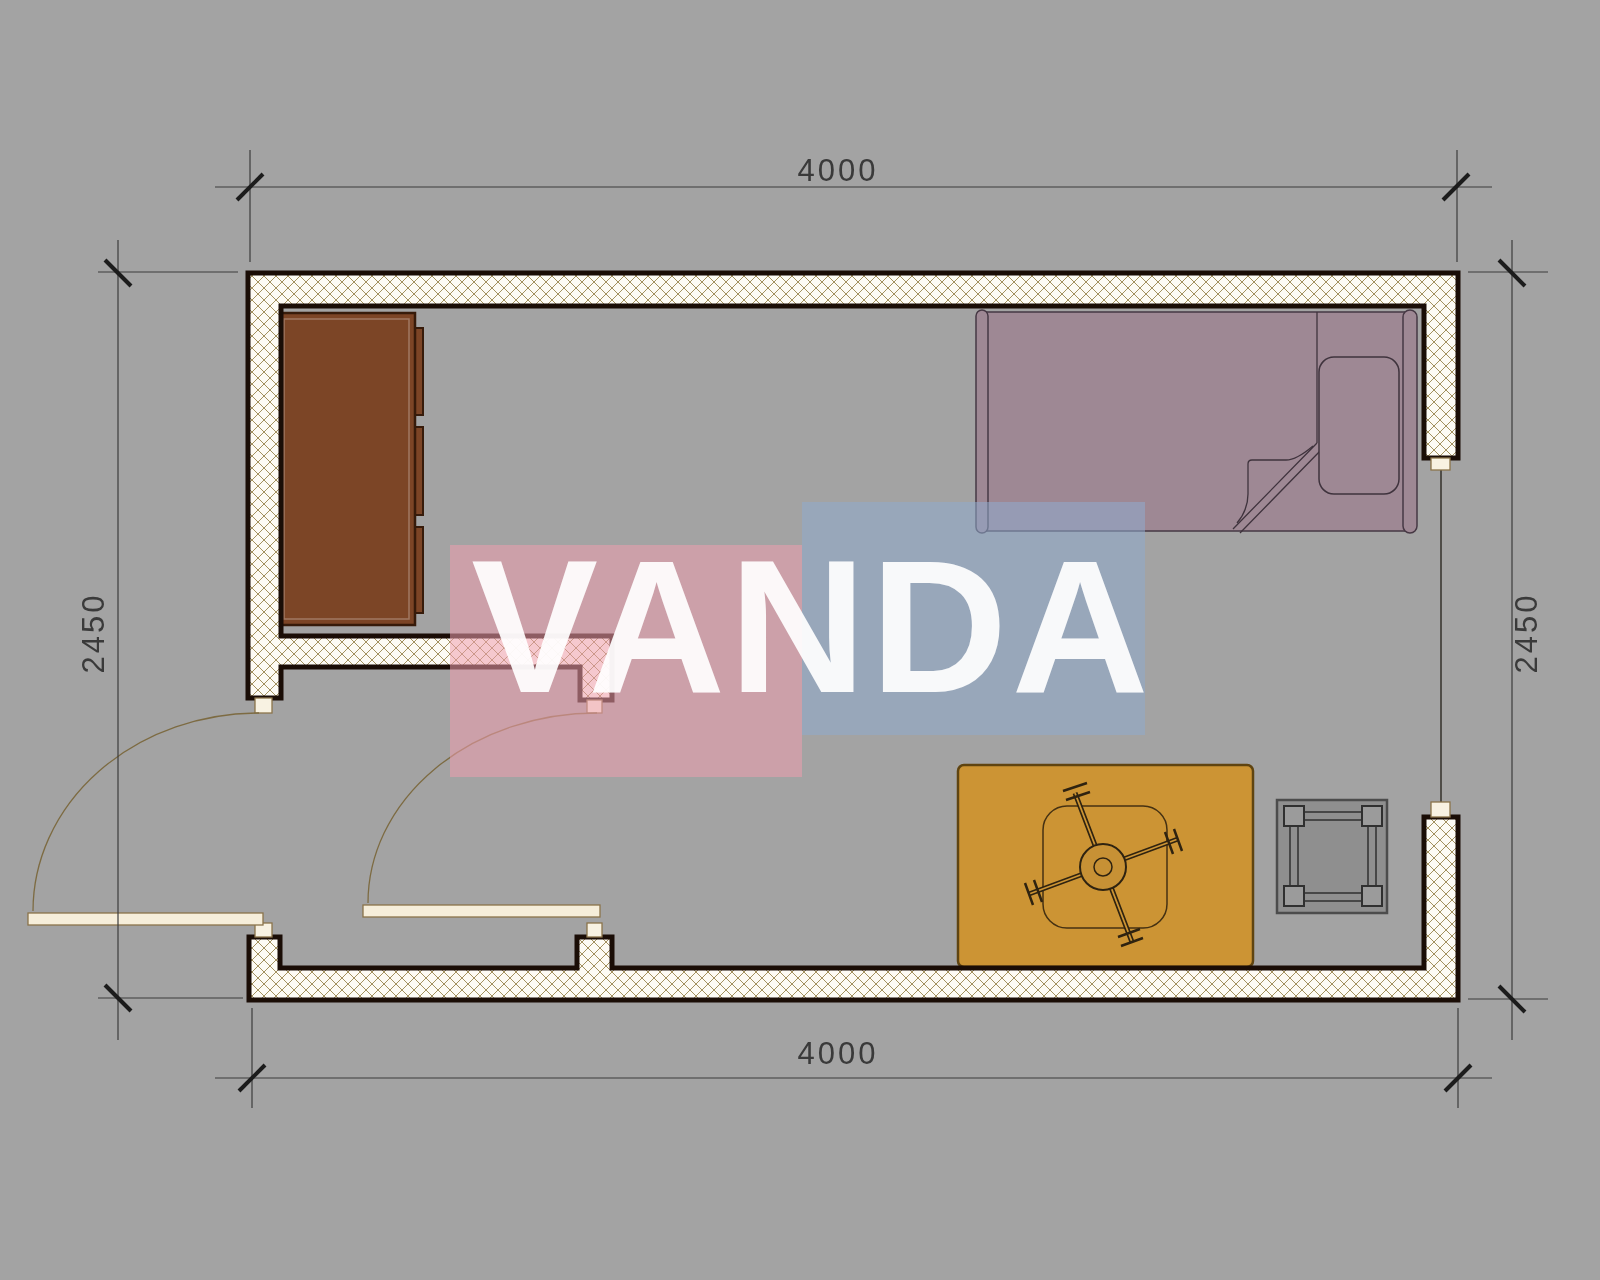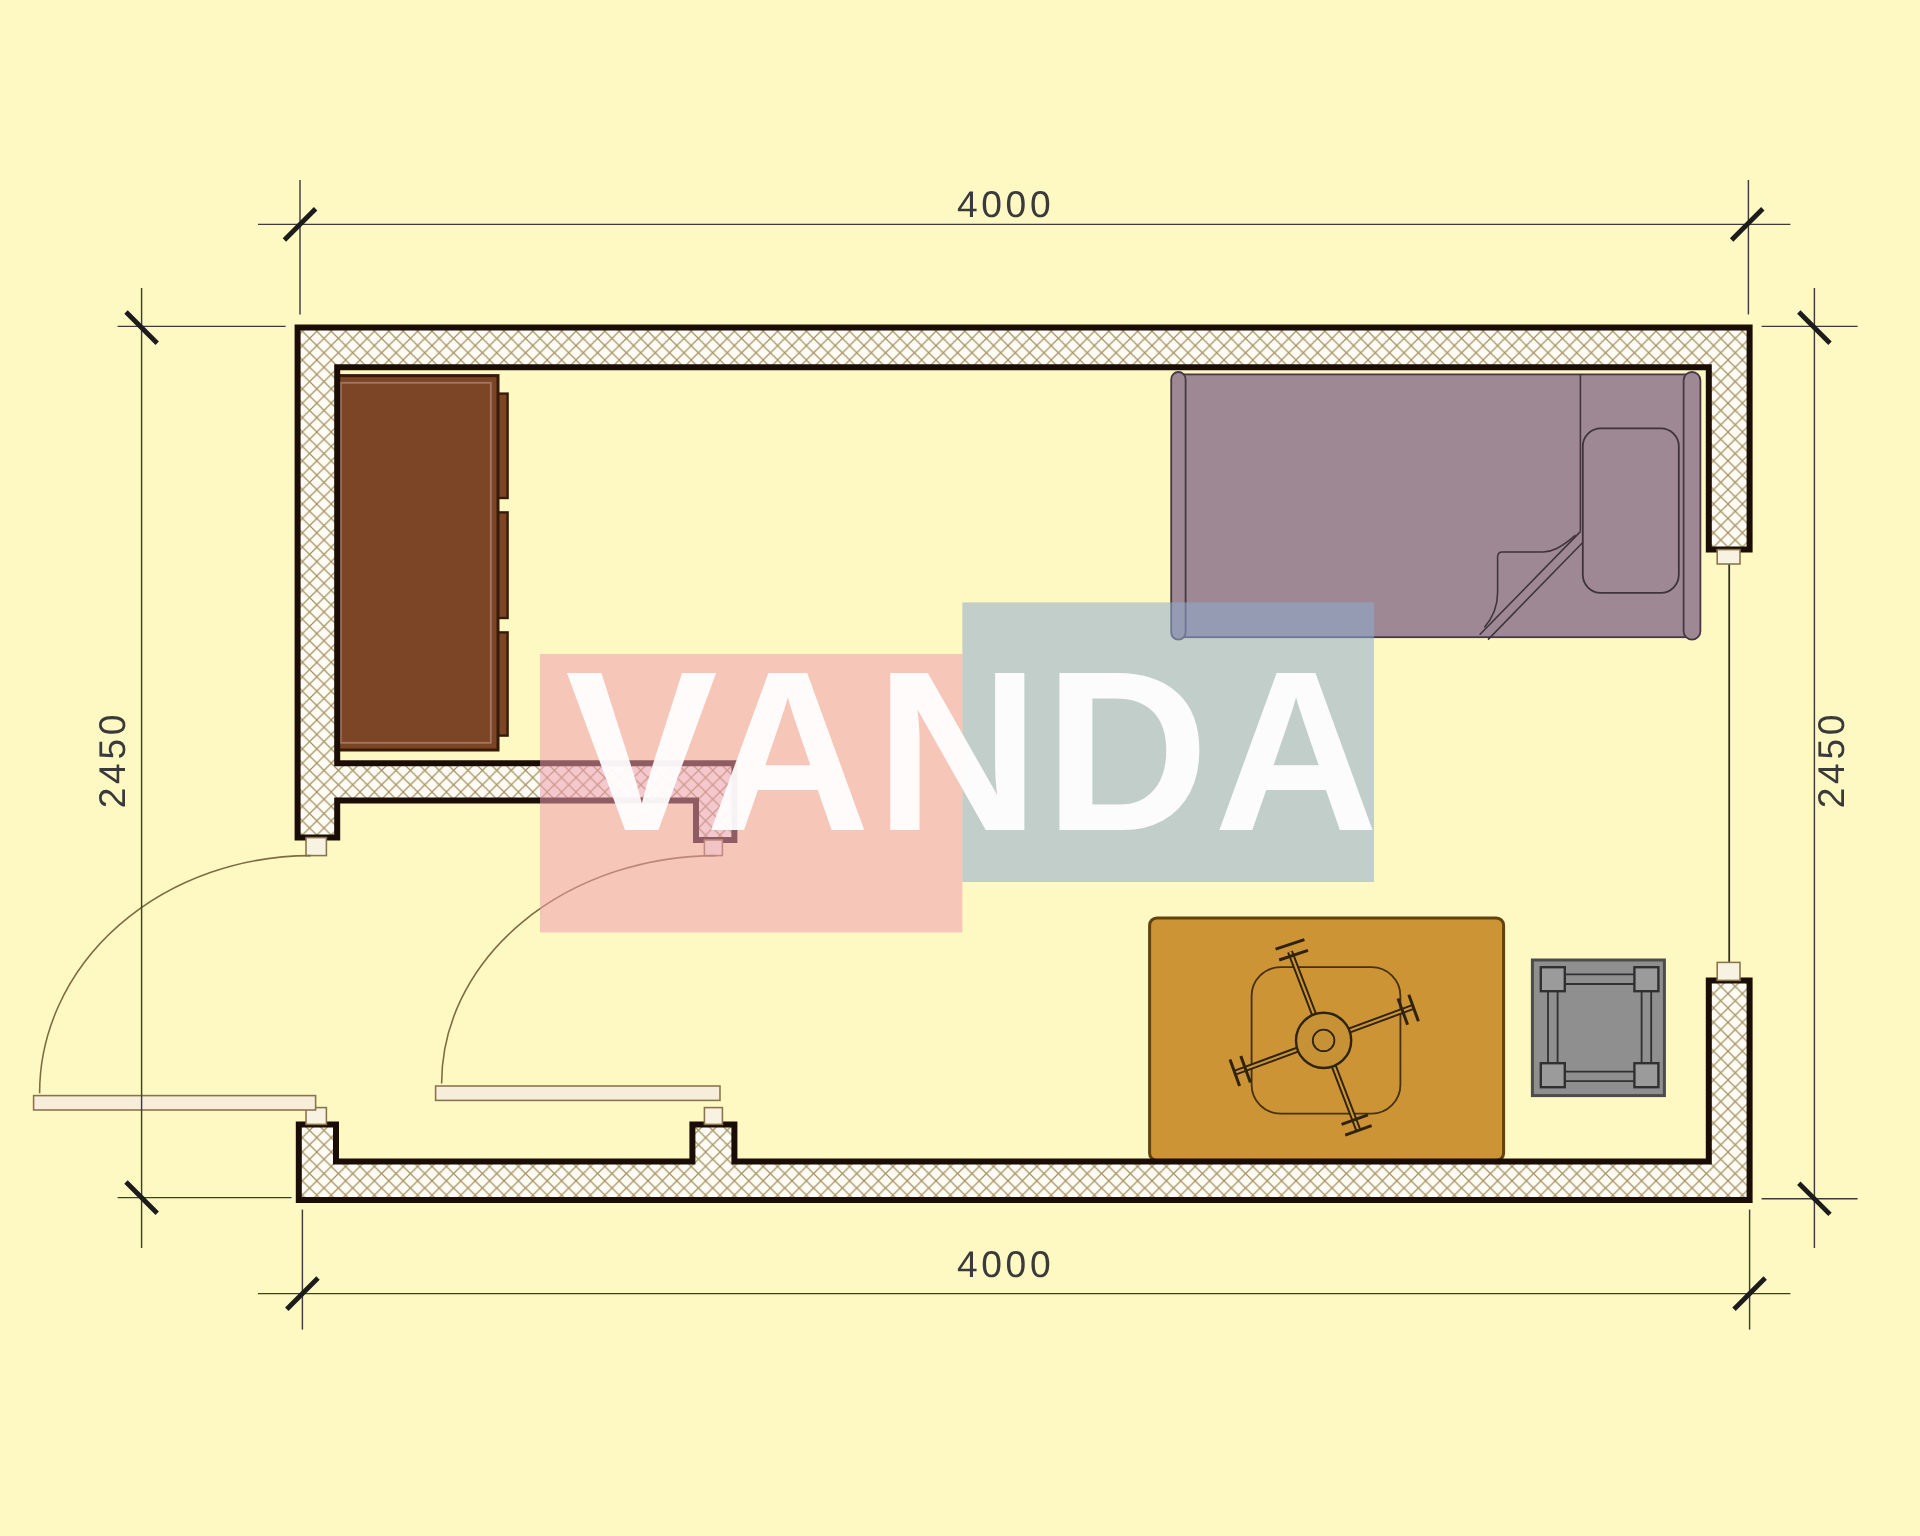--- a/index.html
+++ b/index.html
@@ -1,19 +1,19 @@
 <!DOCTYPE html>
 <html><head>
 <meta charset="utf-8">
 <style>
   html,body{margin:0;padding:0;background:#ffffff;}
   .stage{
     position:relative;
     width:1600px;height:1280px;
-    background:#fef9c3;
+    background:#a3a3a3;
     font-family:"Liberation Sans", sans-serif;
     overflow:hidden;
   }
   svg{display:block;}
   text{font-family:"Liberation Sans", sans-serif;}
   .dim-text{fill:#3a3a3a;font-size:31px;letter-spacing:3px;}
   .wm-text{fill:#ffffff;font-weight:bold;font-size:190px;letter-spacing:4px;fill-opacity:0.93;}
 </style>
 </head>
 <body>

